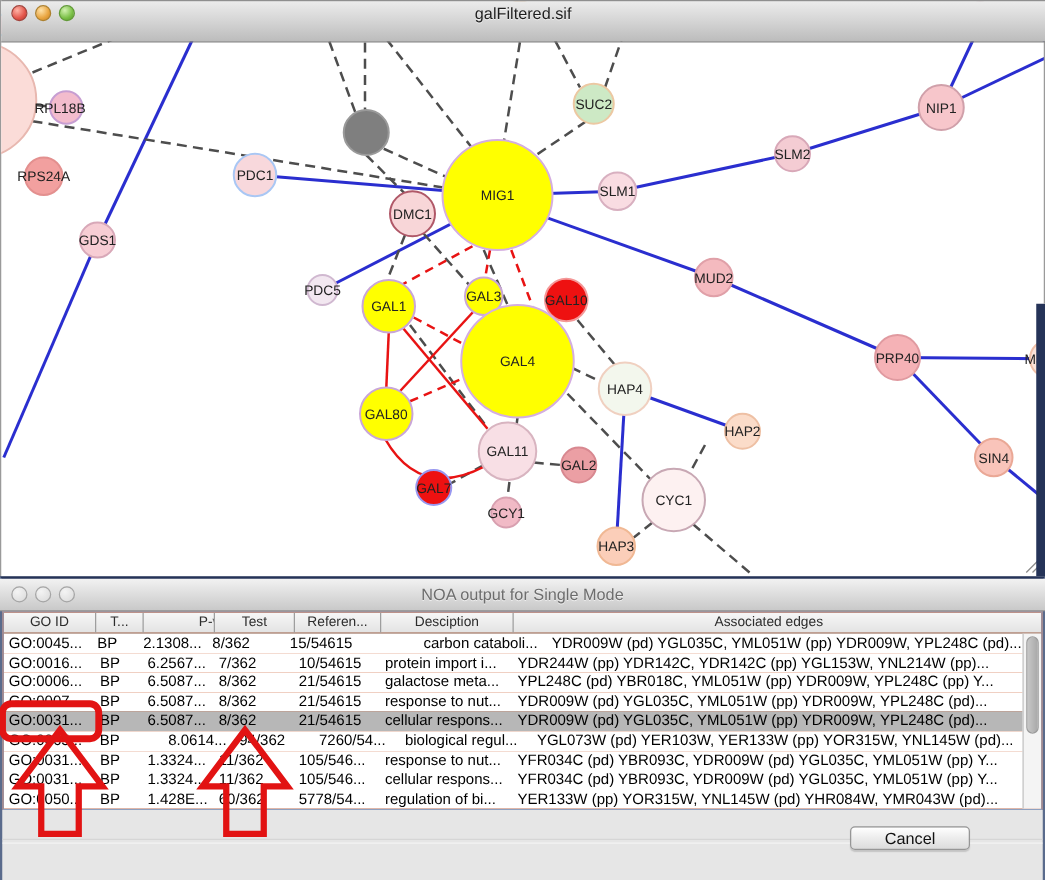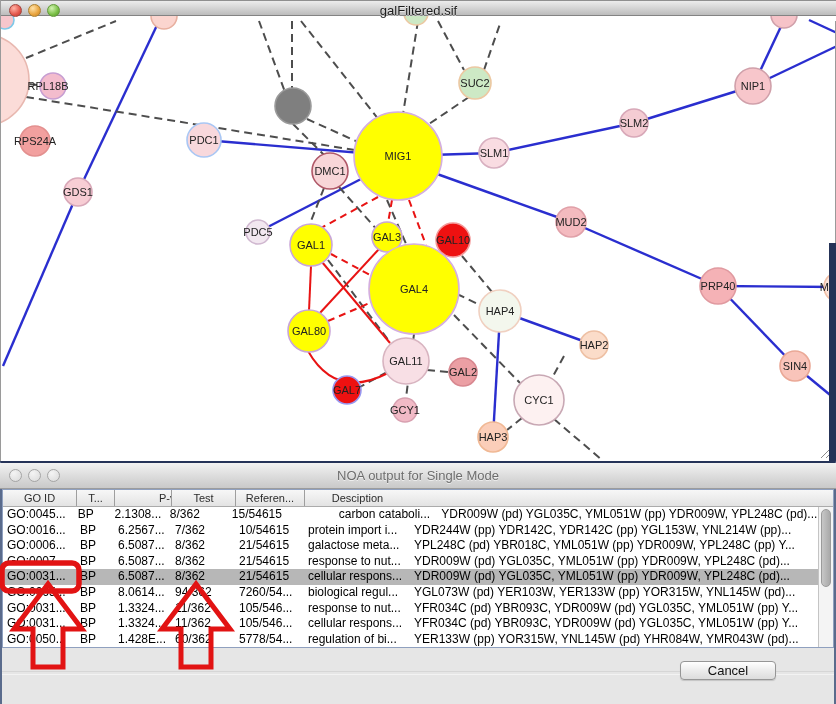--- a/index.html
+++ b/index.html
@@ -6,21 +6,21 @@
   body{width:836px;height:704px;position:relative;overflow:hidden;
        font-family:"Liberation Sans",sans-serif;background:#e9e9e9;}
 
   
   .graph-window{position:absolute;left:0;top:0;width:836px;height:461px;background:#fff;
                 border-left:1px solid #9a9a9a;box-sizing:border-box;}
   #graph-svg{position:absolute;left:0;top:0;z-index:1;}
   .titlebar{position:absolute;left:0;right:0;z-index:3;
             background:linear-gradient(#ececec,#d2d2d2 55%,#bcbcbc);
             border-top:1px solid #8f8f8f;border-bottom:1px solid #838383;box-sizing:border-box;}
-  .titlebar.main{top:0;height:16px;}
+  .titlebar.main{top:0;height:34px;}
   .titlebar .wtitle{display:block;text-align:center;font-size:13px;line-height:20px;color:#1e1e1e;
                     text-shadow:0 1px 0 rgba(255,255,255,.6);}
   .lights{position:absolute;left:8px;top:4px;z-index:4;display:flex;gap:6px;}
   .light{width:13px;height:13px;border-radius:50%;box-sizing:border-box;}
   .light.red{background:radial-gradient(circle at 35% 30%,#ffb3a6,#e3554a 60%,#b03a32);border:1px solid #a3453e;}
   .light.yellow{background:radial-gradient(circle at 35% 30%,#ffe2a8,#e8a33d 60%,#c07f2a);border:1px solid #ad812f;}
   .light.green{background:radial-gradient(circle at 35% 30%,#d2f2b0,#79bf45 60%,#58922f);border:1px solid #629a38;}
   .light.gray{background:radial-gradient(circle at 35% 30%,#f4f4f4,#d9d9d9);border:1px solid #a5a5a5;}
   .navy-strip{position:absolute;left:828px;top:243px;width:8px;height:218px;background:#253358;z-index:2;}
   .graph-right-border{position:absolute;left:834px;top:21px;width:1px;height:222px;background:#9a9a9a;z-index:2;}
@@ -209,20 +209,21 @@
 </div>
 
 <div class="noa-table">
   <div class="thead" id="thead">
       <div class="th" style="width: 73px;">GO ID</div>
       <div class="th" style="width: 38px;">T...</div>
       <div class="th" style="width: 57px; padding-left: 44px;">P-value</div>
       <div class="th" style="width: 64px;">Test</div>
       <div class="th" style="width: 69px;">Referen...</div>
       <div class="th" style="width: 106px;">Desciption</div>
+      <div class="th" style="width: 409px;">Associated edges</div>
     </div>
   <div class="tbody" id="tbody">
       <div class="trow">
         <div class="td" style="width: 73px;">GO:0045...</div>
         <div class="td" style="width: 38px;">BP</div>
         <div class="td" style="width: 57px;">2.1308...</div>
         <div class="td" style="width: 64px;">8/362</div>
         <div class="td" style="width: 69px;">15/54615</div>
         <div class="td" style="width: 106px; margin-left: 40px;">carbon cataboli...</div>
         <div class="td" style="width: 409px;">YDR009W (pd) YGL035C, YML051W (pp) YDR009W, YPL248C (pd)...</div>
@@ -259,21 +260,21 @@
         <div class="td" style="width: 38px;">BP</div>
         <div class="td" style="width: 57px;">6.5087...</div>
         <div class="td" style="width: 64px;">8/362</div>
         <div class="td" style="width: 69px;">21/54615</div>
         <div class="td" style="width: 106px;">cellular respons...</div>
         <div class="td" style="width: 409px;">YDR009W (pd) YGL035C, YML051W (pp) YDR009W, YPL248C (pd)...</div>
       </div>
       <div class="trow">
         <div class="td" style="width: 73px;">GO:0065...</div>
         <div class="td" style="width: 38px;">BP</div>
-        <div class="td" style="width: 57px;">8.0614...</div>
+        <div class="td" style="width: 57px; margin-left: 17px;">8.0614...</div>
         <div class="td" style="width: 64px;">94/362</div>
         <div class="td" style="width: 69px;">7260/54...</div>
         <div class="td" style="width: 106px;">biological regul...</div>
         <div class="td" style="width: 409px;">YGL073W (pd) YER103W, YER133W (pp) YOR315W, YNL145W (pd)...</div>
       </div>
       <div class="trow">
         <div class="td" style="width: 73px;">GO:0031...</div>
         <div class="td" style="width: 38px;">BP</div>
         <div class="td" style="width: 57px;">1.3324...</div>
         <div class="td" style="width: 64px;">11/362</div>

